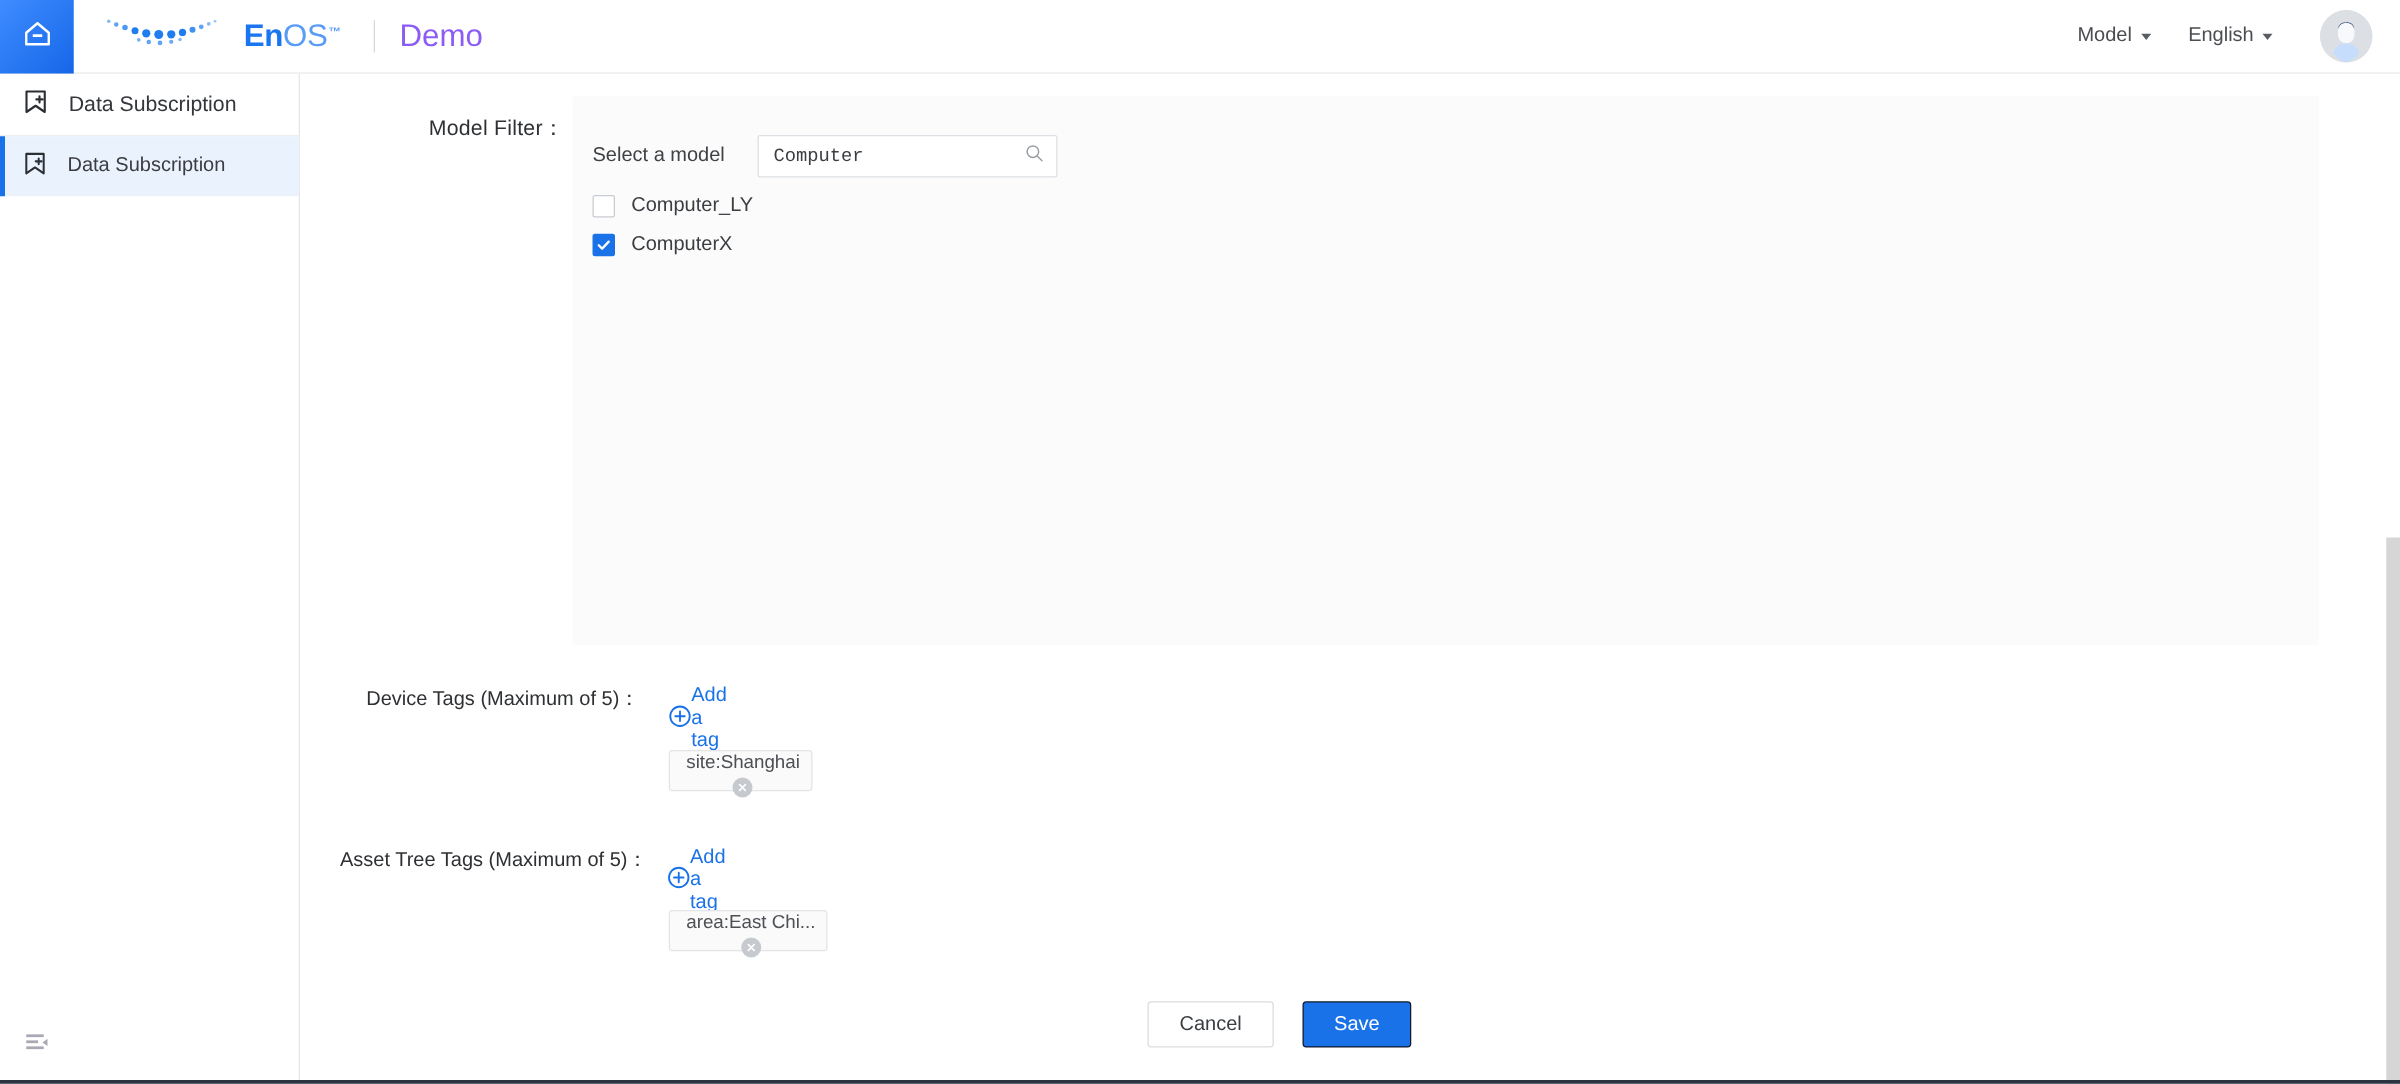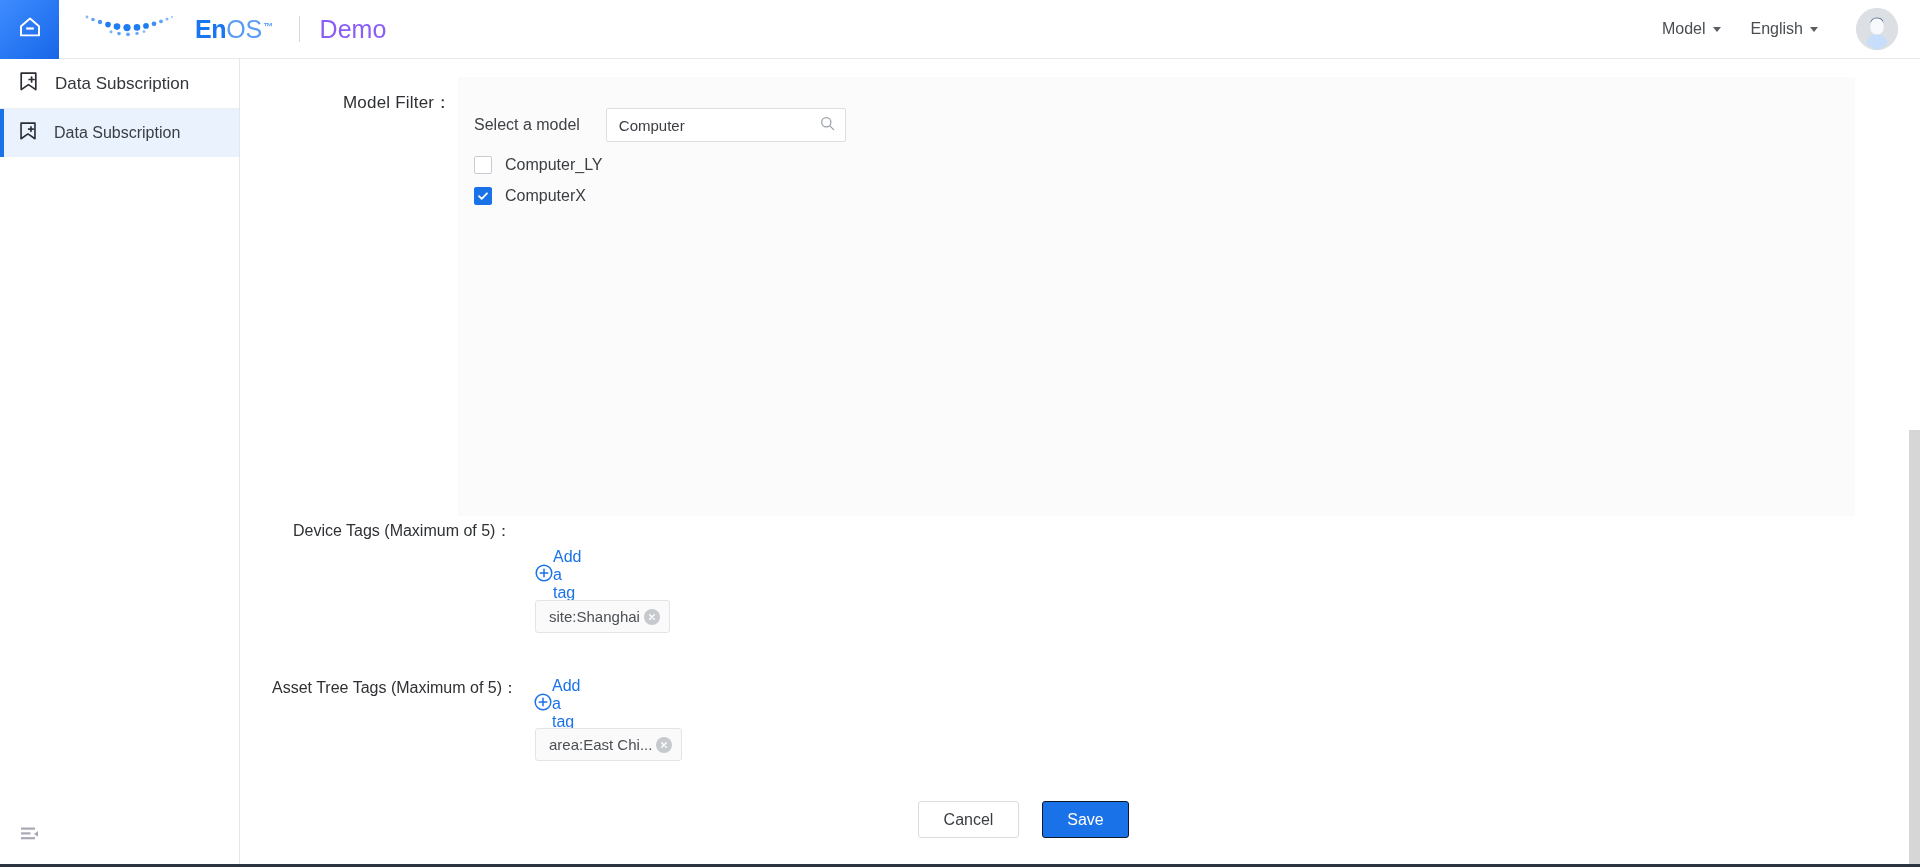--- a/index.html
+++ b/index.html
@@ -126,21 +126,21 @@
   .search-box {
     width: 240px; height: 34px;
     border: 1px solid #dcdfe4; background: #ffffff;
     border-radius: 2px;
     display: flex; align-items: center;
     padding: 0 10px 0 12px;
   }
   .search-box input {
     border: 0; outline: 0; flex: 1 1 auto;
     font-size: 15px; color: #3a3d42;
-    font-family: Liberation Sans, sans-serif;
+    font-family: Liberation Mono, monospace;
     background: transparent;
   }
   .search-box input::placeholder { color: #b9bcc2; }
 
   .cb-row {
     position: absolute; left: 16px;
     display: flex; align-items: center; gap: 13px;
     cursor: pointer;
   }
   .cb-row.r1 { top: 79px; }
@@ -161,21 +161,21 @@
   }
   .add-tag {
     position: absolute; display: flex; align-items: center; gap: 0;
     cursor: pointer;
   }
   .add-tag .add-text { font-size: 16px; color: #1a72e8; }
   .tag-chip {
     position: absolute;
     height: 33px; border: 1px solid #e2e4e7; background: #fafafa;
     border-radius: 3px; display: flex; align-items: center;
-    padding: 0 9px 0 13px; gap: 4px;
+    padding: 0 9px 0 13px; gap: 4px; flex-direction: column;
   }
   .tag-chip .chip-text { font-size: 15px; color: #4c4f54; white-space: nowrap; }
   .chip-x {
     width: 16px; height: 16px; border-radius: 50%;
     background: #c6c9ce; display: flex; align-items: center;
     justify-content: center; cursor: pointer; flex: 0 0 auto;
   }
 
   
   .btnbar {
@@ -343,21 +343,21 @@
               </svg>
             </span>
             <span class="cb-label">ComputerX</span>
           </div>
 
         </div>
       </div>
     </div>
 
     <div class="tagrow">
-      <span class="tag-label" style="left:52px; top:462px;">Device Tags (Maximum of 5)：</span>
+      <span class="tag-label" style="left:52px; top:490px;">Device Tags (Maximum of 5)：</span>
       <span class="add-tag" style="left:294px; top:489px;">
         <span>
           <svg width="18" height="18" viewBox="0 0 18 18">
             <circle cx="9" cy="9" r="7.8" fill="none" stroke="#1a72e8" stroke-width="1.5"></circle>
             <path d="M9 5.2 V12.8 M5.2 9 H12.8" stroke="#1a72e8" stroke-width="1.5" stroke-linecap="round"></path>
           </svg>
         </span>
         <span class="add-text">Add a tag</span>
       </span>
       <span class="tag-chip" style="left:294px; top:541px;">

